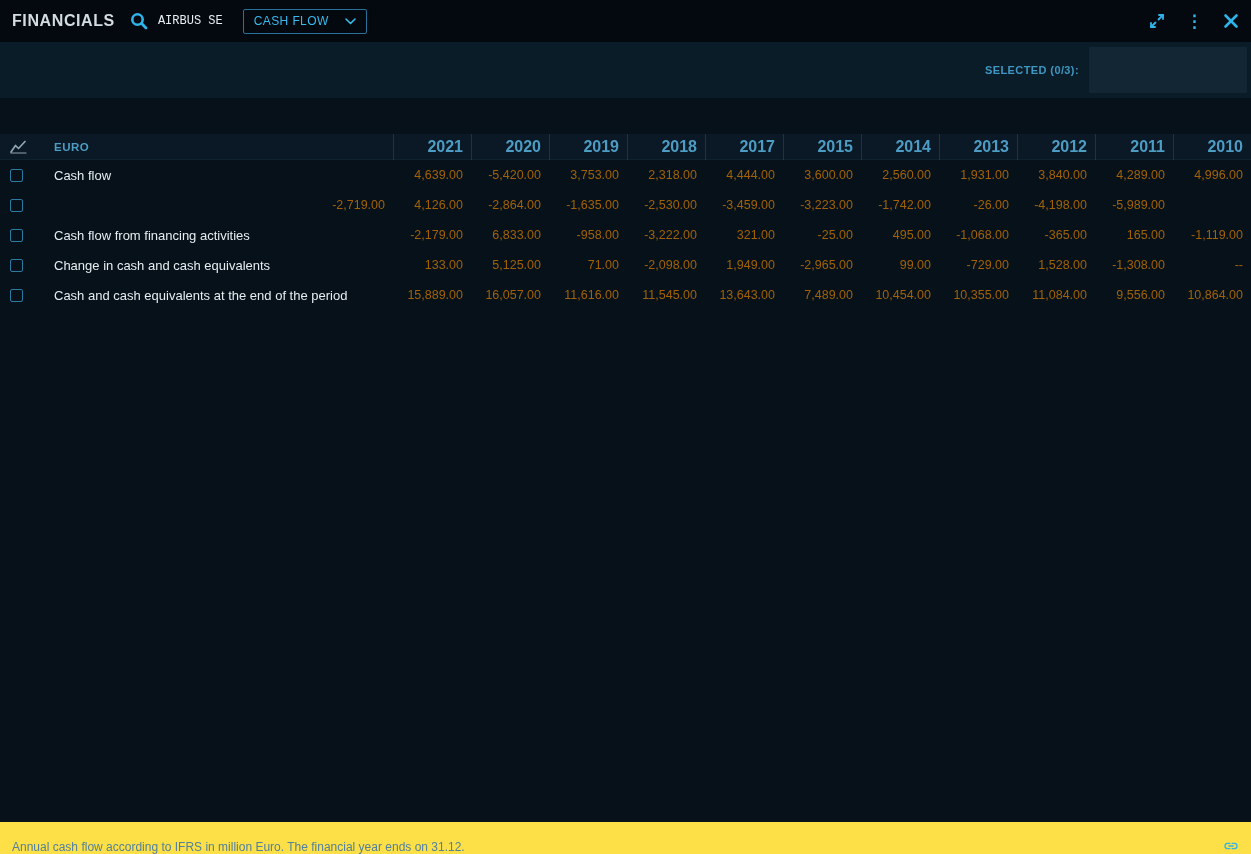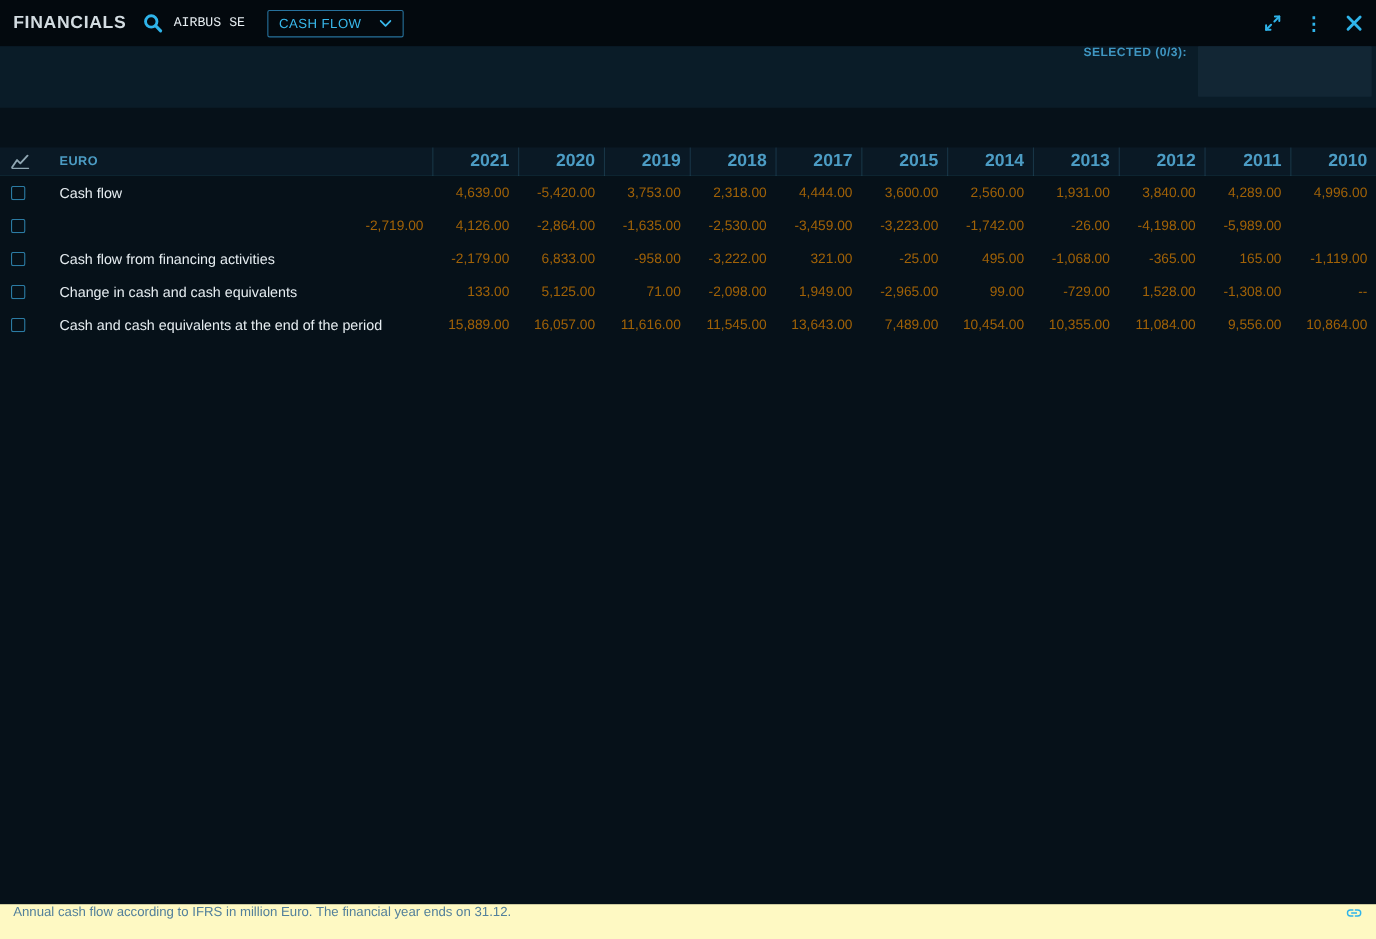--- a/index.html
+++ b/index.html
@@ -40,21 +40,21 @@
     display: inline-flex; align-items: center; gap: 16px;
     cursor: pointer;
   }
   .topbar-right { margin-left: auto; display: flex; align-items: center; gap: 20px; }
   .kebab { color: #2fb4ea; font-size: 17px; font-weight: bold; line-height: 1; }
 
   
   .subheader {
     height: 56px; flex: 0 0 56px;
     background: #0a1c28;
-    display: flex; align-items: flex-start; justify-content: flex-end;
+    display: flex; align-items: center; justify-content: flex-end;
     padding-right: 2px;
   }
   .selected-label {
     color: #3f96c2; font-size: 11px; font-weight: bold;
     letter-spacing: 0.4px; margin-right: 10px;
   }
   .selection-input {
     width: 158px; height: 46px;
     background: #122634;
     border: none; border-radius: 1px;
@@ -97,22 +97,22 @@
     width: 13px; height: 13px;
     border: 1px solid #2b7ba3;
     border-radius: 2px;
     background: transparent;
     cursor: pointer;
   }
 
   
   .footerbar {
     height: 32px; flex: 0 0 32px;
-    background: #fef9c3;
-    display: flex; align-items: flex-start;
+    background: #fde047;
+    display: flex; align-items: flex-end;
     padding: 0 12px;
   }
   .footer-note { color: #53809b; font-size: 12px; }
   .footer-right { margin-left: auto; display: flex; align-items: center; }
 
   svg { display: block; }
 </style>
 </head>
 <body>
 

